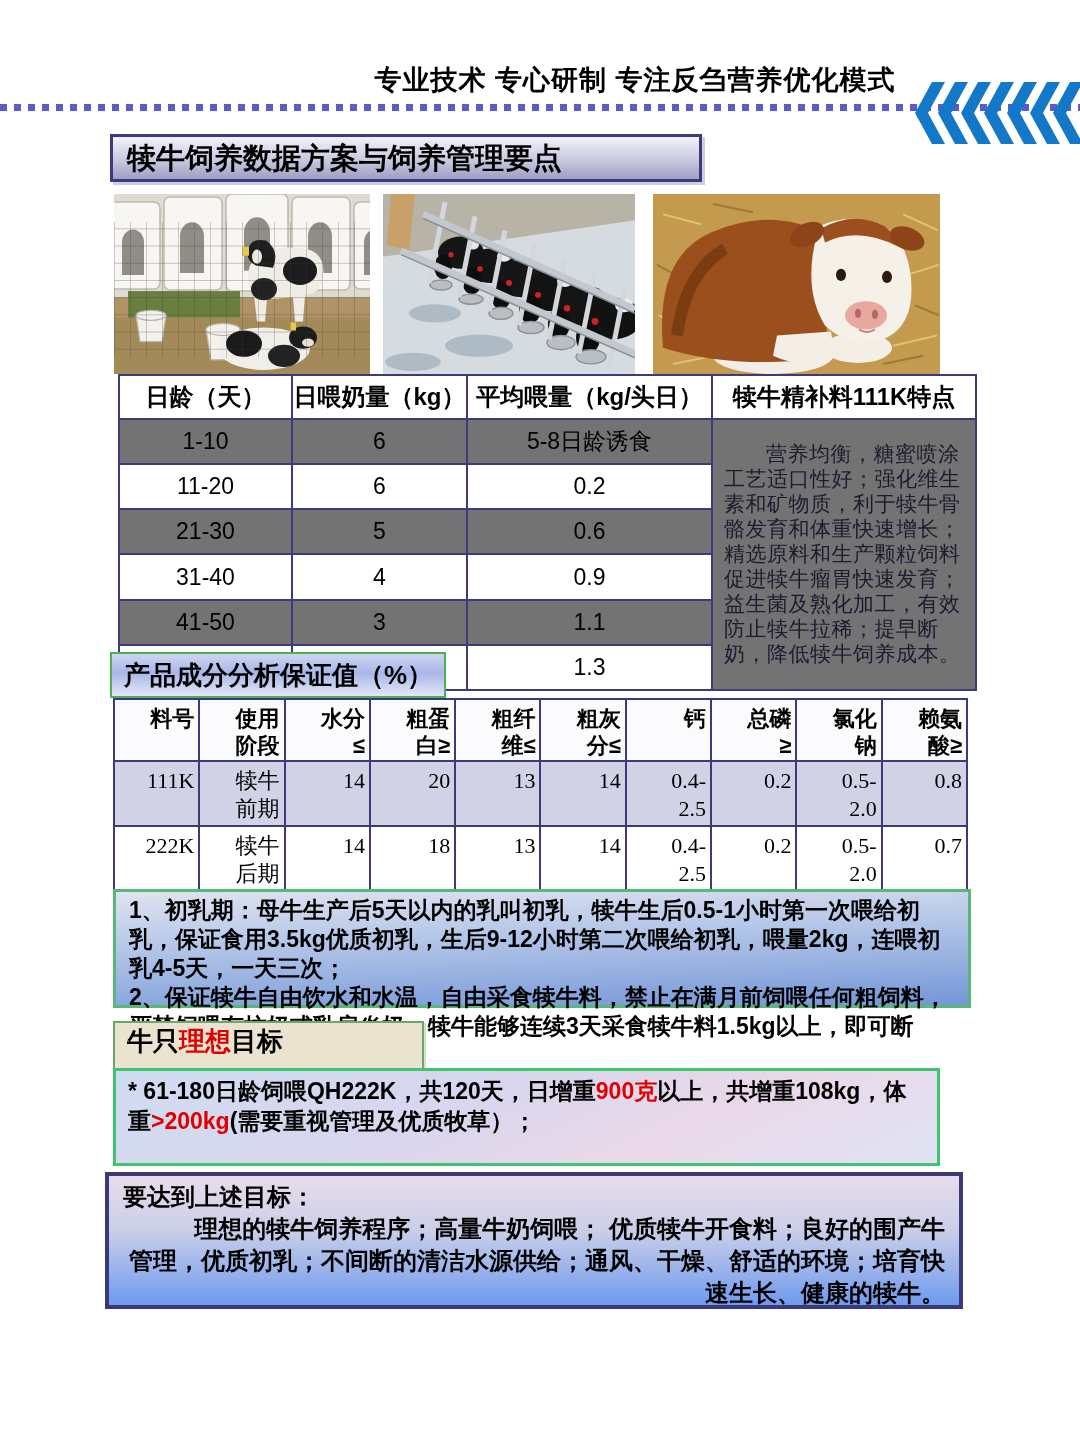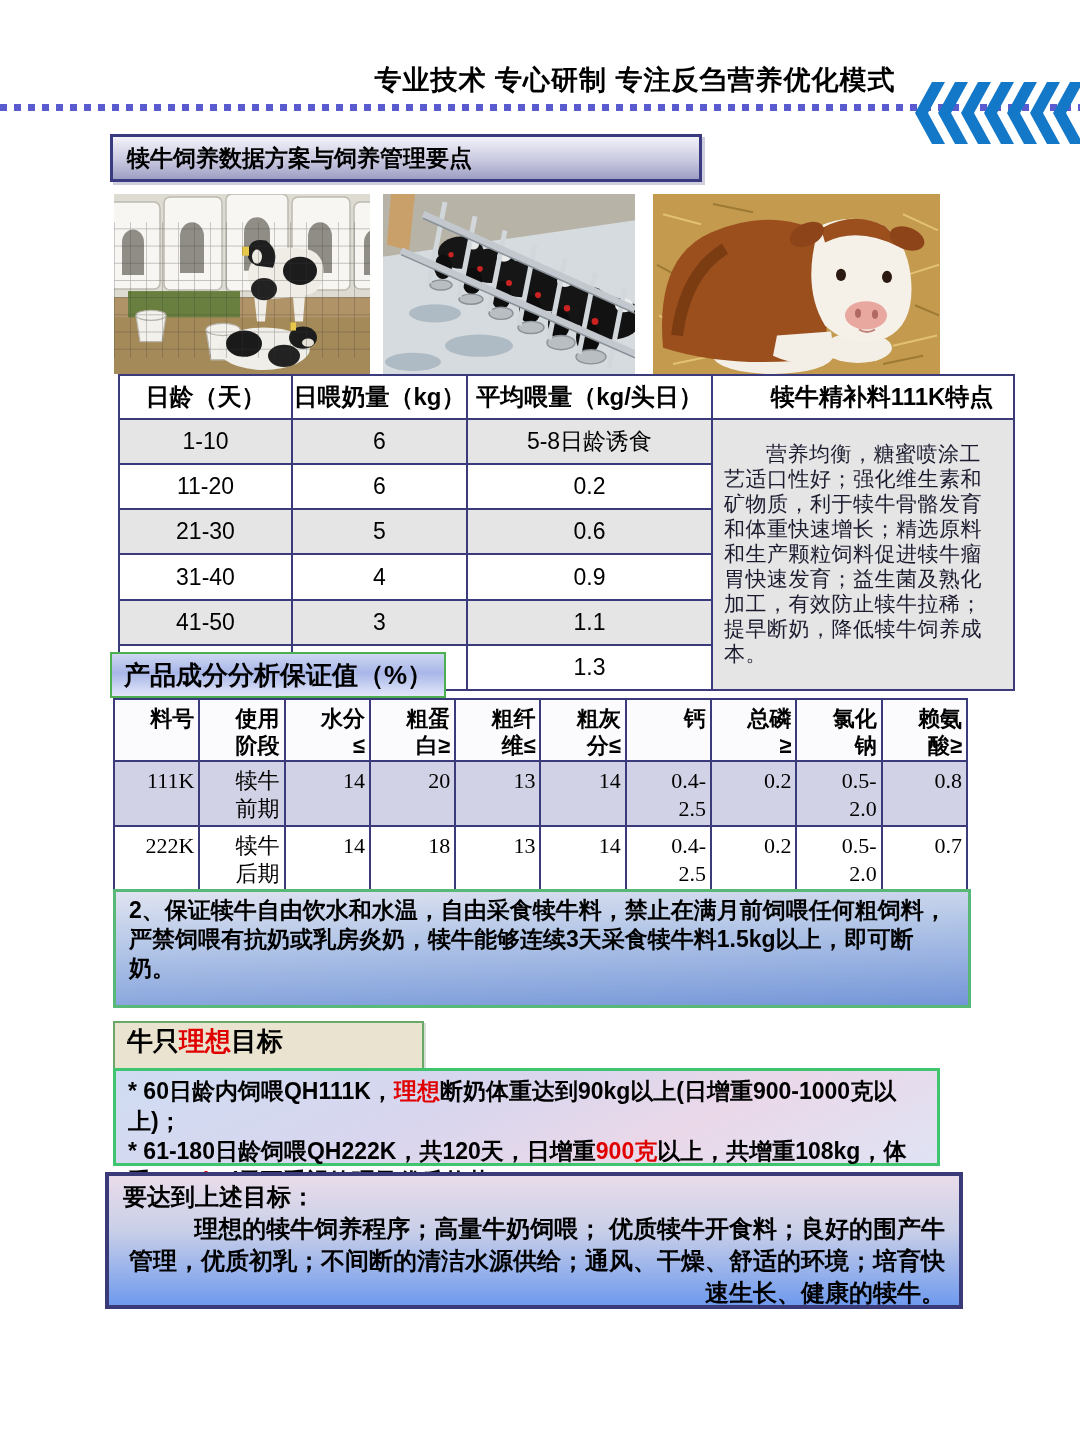--- a/index.html
+++ b/index.html
@@ -9,39 +9,39 @@
   
   .slogan{position:absolute;top:62px;left:0;width:100%;text-align:center;
           transform:translateX(95px);font-size:27px;font-weight:bold;letter-spacing:1px;}
   .dotline{position:absolute;top:104px;left:0;width:1080px;height:7px;
            background:repeating-linear-gradient(90deg,#5b5bd0 0 7px,transparent 7px 14px);}
   .chevrons{position:absolute;top:80px;right:0;width:168px;height:66px;}
 
   
   .titlebar{position:absolute;left:110px;top:134px;width:592px;height:48px;box-sizing:border-box;
             border:3px solid #3a3a80;background:linear-gradient(180deg,#f2f2fa 0%,#c9c9e0 55%,#9e9ec4 100%);
-            font-size:23px;font-weight:bold;line-height:42px;padding-left:14px;
+            font-size:29px;font-weight:bold;line-height:42px;padding-left:14px;
             box-shadow:3px 3px 0 rgba(60,60,120,.25);}
 
   
   .photos{position:absolute;left:114px;top:194px;width:826px;height:180px;display:flex;}
   .photo{height:180px;}
   .photo svg{display:block;width:100%;height:100%;}
   .p1{width:256px;margin-right:13px;}
   .p2{width:252px;margin-right:18px;}
   .p3{width:287px;}
 
   
   table{border-collapse:collapse;}
   .t1{position:absolute;left:118px;top:374px;width:849px;table-layout:fixed;}
   .t1 th,.t1 td{border:2px solid #3b3b7c;text-align:center;padding:0;}
   .t1 th{height:42px;font-size:24px;font-weight:bold;background:#fff;}
   .t1 td{height:34px;font-size:23px;}
-  .t1 tr.alt td{background:#e5e5e5;}
-  .t1 .cw1{width:171px;}.t1 .cw2{width:173px;}.t1 .cw3{width:243px;}.t1 .cw4{width:262px;padding-left:38px;}
+  .t1 tr.alt td{background:#737373;}
+  .t1 .cw1{width:171px;}.t1 .cw2{width:173px;}.t1 .cw3{width:243px;}.t1 .cw4{width:262px;}
   .t1 td.feature{background:#d6d6ea;text-align:left;vertical-align:top;
       font-family:"Liberation Serif","DejaVu Serif",serif;
       font-size:21px;line-height:25px;letter-spacing:.5px;padding:22px 11px;text-indent:2em;color:#1c1c30;}
 
   
   .compbanner{position:absolute;left:110px;top:652px;width:336px;height:46px;box-sizing:border-box;
       border:2px solid #4caf50;background:linear-gradient(180deg,#cdd6f2 0%,#a9b6e8 45%,#e2e8fa 100%);
       font-size:26px;font-weight:bold;line-height:42px;padding-left:12px;}
 
   
@@ -332,27 +332,27 @@
 2.5</td>
       <td>0.2</td>
       <td>0.5-
 2.0</td>
       <td>0.7</td>
     </tr>
   </tbody>
     </table>
 
   <div class="block notes">
+    <div>1、初乳期：母牛生产后5天以内的乳叫初乳，犊牛生后0.5-1小时第一次喂给初乳，保证食用3.5kg优质初乳，生后9-12小时第二次喂给初乳，喂量2kg，连喂初乳4-5天，一天三次；</div>
     <div>2、保证犊牛自由饮水和水温，自由采食犊牛料，禁止在满月前饲喂任何粗饲料，严禁饲喂有抗奶或乳房炎奶，犊牛能够连续3天采食犊牛料1.5kg以上，即可断奶。</div>
   </div>
 
   <div class="block goalbanner"><span>牛只</span><span class="red">理想</span><span>目标</span></div>
 
   <div class="block goals">
-    <div><span>* 60日龄内饲喂QH111K，</span><span class="red">理想</span><span>断奶体重达到90kg以上(日增重900-1000克以上)；</span></div>
     <div><span>* 61-180日龄饲喂QH222K，共120天，日增重</span><span class="red">900克</span><span>以上，共增重108kg，体重</span><span class="red">&gt;200kg</span><span>(需要重视管理及优质牧草）；</span></div>
   </div>
 
   <div class="block target">
     <div>要达到上述目标：</div>
     <div class="body">理想的犊牛饲养程序；高量牛奶饲喂； 优质犊牛开食料；良好的围产牛管理，优质初乳；不间断的清洁水源供给；通风、干燥、舒适的环境；培育快速生长、健康的犊牛。</div>
   </div>
 
 </div>
 

